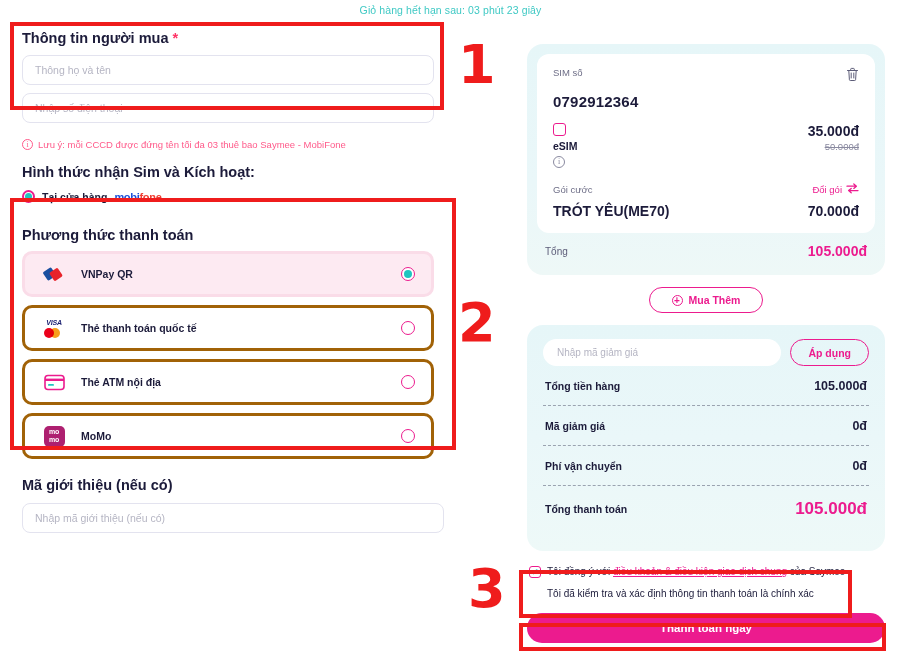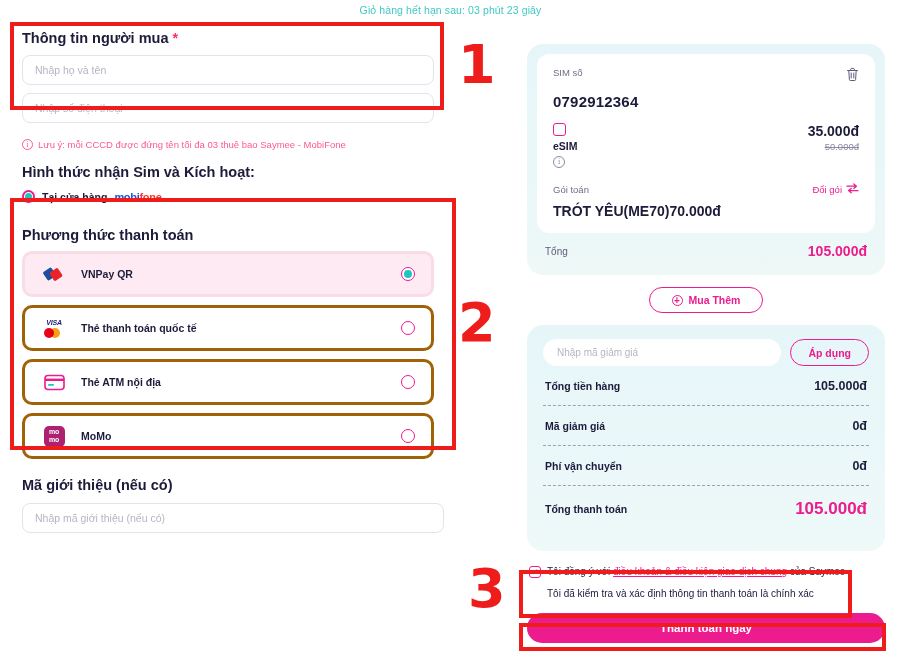--- a/index.html
+++ b/index.html
@@ -91,21 +91,21 @@
   .esim-row { display: flex; align-items: flex-start; justify-content: space-between; margin-top: 13px; }
   .esim-left { display: flex; align-items: flex-start; gap: 4px; flex-direction: column; }
   .chk { width: 13px; height: 13px; border: 1.6px solid #ec1b8e; border-radius: 3px; background: #fff; flex: none; }
   .esim-lbl { font-size: 10.5px; font-weight: bold; }
   .price-now { font-size: 14px; font-weight: bold; text-align: right; }
   .price-old { font-size: 9.5px; color: #8a8aa0; text-decoration: line-through; text-align: right; margin-top: 2px;}
 
   .pkg-row { display: flex; align-items: center; justify-content: space-between; margin-top: 15px; }
   .swap { font-size: 9.5px; color: #ec1b8e; display: flex; align-items: center; gap: 4px; }
   .pkg-name { font-size: 14px; font-weight: bold; margin-top: 7px; }
-  .pkg-line { display: flex; align-items: center; justify-content: flex-start; }
+  .pkg-line { display: flex; align-items: center; justify-content: space-between; }
 
   .total-row { display: flex; align-items: center; justify-content: space-between; padding: 10px 8px 6px 8px; }
   .total-lbl { font-size: 10px; color: #5c5c78; }
   .total-val { font-size: 14px; font-weight: bold; color: #ec1b8e; }
 
   .buymore-wrap { display: flex; justify-content: center; margin-top: 12px; }
   .buymore {
     border: 1.3px solid #ec1b8e; color: #ec1b8e; border-radius: 20px;
     height: 26px; padding: 0 22px; display: flex; align-items: center; gap: 6px;
     font-size: 10.5px; font-weight: bold; background: #fff;
@@ -160,21 +160,21 @@
   <div class="expiry">Giỏ hàng hết hạn sau: 03 phút 23 giây</div>
 
   <div class="left">
 
     <div style="padding:8px 10px 10px 10px;">
       <div class="section-title">
         <span>Thông tin người mua</span>
         <span class="req">*</span>
       </div>
       <div style="height:9px"></div>
-      <div class="field">Nhập họ và tên</div>
+      <div class="field">Thông họ và tên</div>
       <div style="height:8px"></div>
       <div class="field">Nhập số điện thoại</div>
     </div>
 
     <div style="height:6px"></div>
     <div class="note" style="padding-left:10px;">
       <span class="i-circle">i</span>
       <span>Lưu ý: mỗi CCCD được đứng tên tối đa 03 thuê bao Saymee - MobiFone</span>
     </div>
 
@@ -275,21 +275,21 @@
             <span class="esim-lbl">eSIM</span>
             <span class="i-circle" style="border-color:#8a8aa0;color:#8a8aa0;width:12px;height:12px;line-height:10px;">i</span>
           </span>
           <span>
             <div class="price-now">35.000đ</div>
             <div class="price-old">50.000đ</div>
           </span>
         </div>
 
         <div class="pkg-row">
-          <span class="sub">Gói toán</span>
+          <span class="sub">Gói cước</span>
           <span class="swap">
             <span>Đổi gói</span>
             <span>
               <svg width="13" height="11" viewBox="0 0 13 11">
                 <path d="M1 3.2h9.4M7.8 1l2.6 2.2-2.6 2.2" fill="none" stroke="#ec1b8e" stroke-width="1.3" stroke-linecap="round" stroke-linejoin="round"></path>
                 <path d="M12 7.6H2.6M5.2 5.4L2.6 7.6l2.6 2.2" fill="none" stroke="#ec1b8e" stroke-width="1.3" stroke-linecap="round" stroke-linejoin="round"></path>
               </svg>
             </span>
           </span>
         </div>

